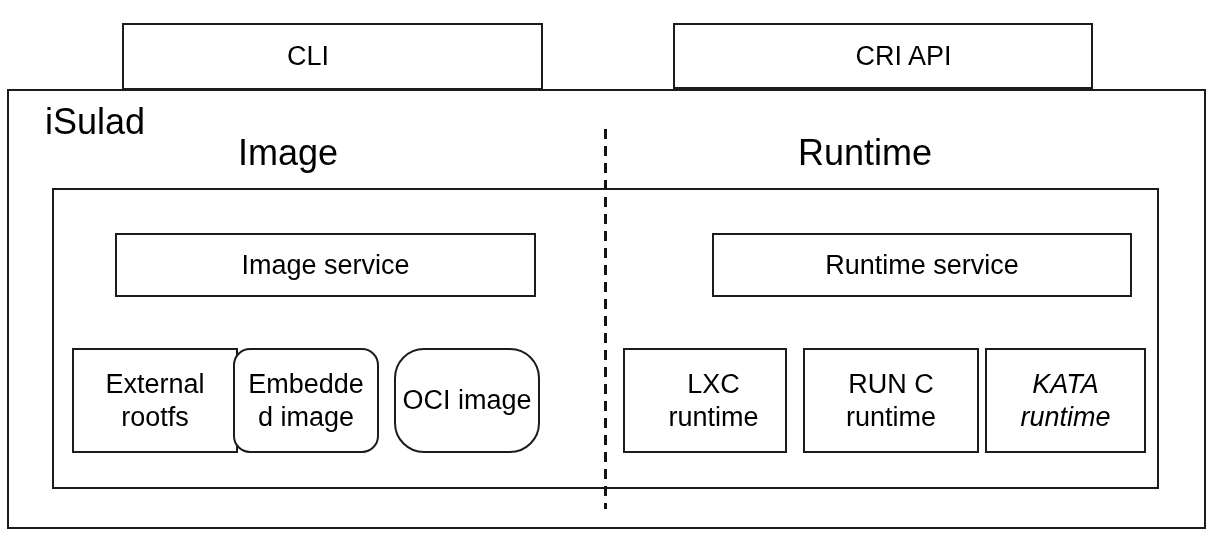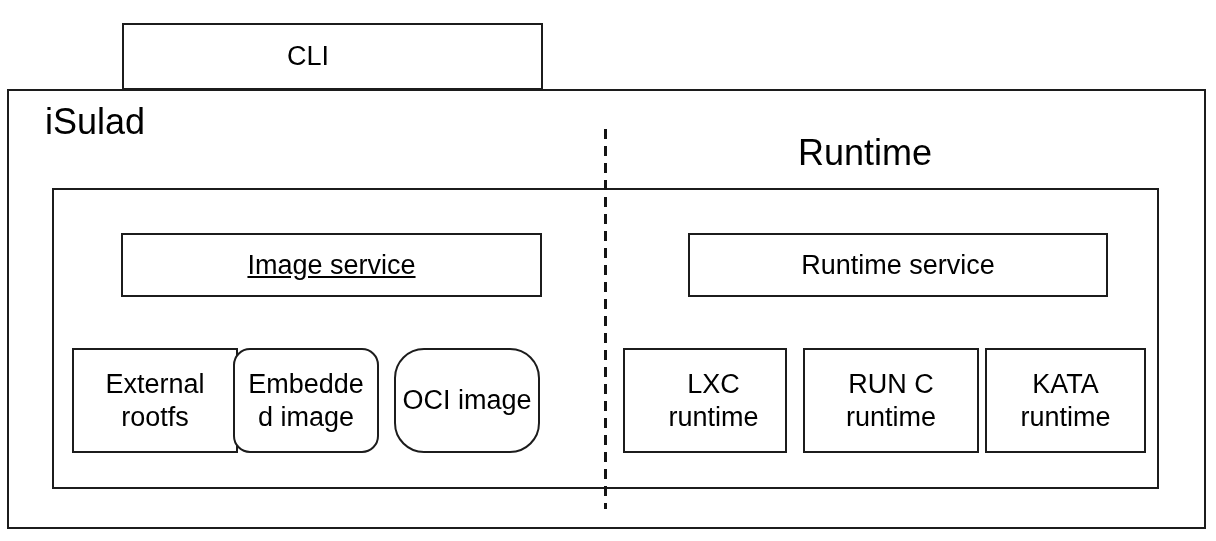--- a/index.html
+++ b/index.html
@@ -61,43 +61,47 @@
     font-size: 36px;
     line-height: 33px;
     z-index: 2;
     white-space: nowrap;
   }
   .isulad-label { left: 45px; top: 105px; }
   .image-label   { left: 188px; top: 136px; width: 200px; text-align: center; }
   .runtime-label { left: 765px; top: 136px; width: 200px; text-align: center; }
 
   .service-box { z-index: 2; }
-  .image-service-box   { left: 121px; top: 233px; width: 421px; height: 64px; text-decoration: underline; }
-  .runtime-service-box { left: 688px; top: 233px; width: 420px; height: 64px; }
+  .image-service-box   { left: 115px; top: 233px; width: 421px; height: 64px; }
+  .runtime-service-box { left: 712px; top: 233px; width: 420px; height: 64px; }
 
   .component-box { z-index: 2; top: 348px; height: 105px; }
   .c-external { left: 72px;  width: 166px; }
   .c-embedded { left: 233px; width: 146px; border-radius: 17px; }
   .c-oci      { left: 394px; width: 146px; border-radius: 30px; }
   .c-lxc      { left: 623px; width: 164px; padding-left: 17px; }
   .c-runc     { left: 803px; width: 176px; }
-  .c-kata     { left: 985px; width: 161px; }
+  .c-kata     { left: 985px; width: 161px; font-style: italic; }
 </style>
 </head>
 <body>
 
 <div class="stage">
 
   <div class="box top-api cli-box">
     <span class="shifted">CLI</span>
   </div>
+  <div class="box top-api cri-box">
+    <span>CRI API</span>
+  </div>
 
   <div class="box outer-box"></div>
   <div class="floating-label isulad-label">iSulad</div>
 
+  <div class="floating-label image-label">Image</div>
   <div class="floating-label runtime-label">Runtime</div>
 
   <div class="box inner-box"></div>
   <div class="divider"></div>
 
   <div class="box service-box image-service-box">
     <span>Image service</span>
   </div>
   <div class="box service-box runtime-service-box">
     <span>Runtime service</span>

